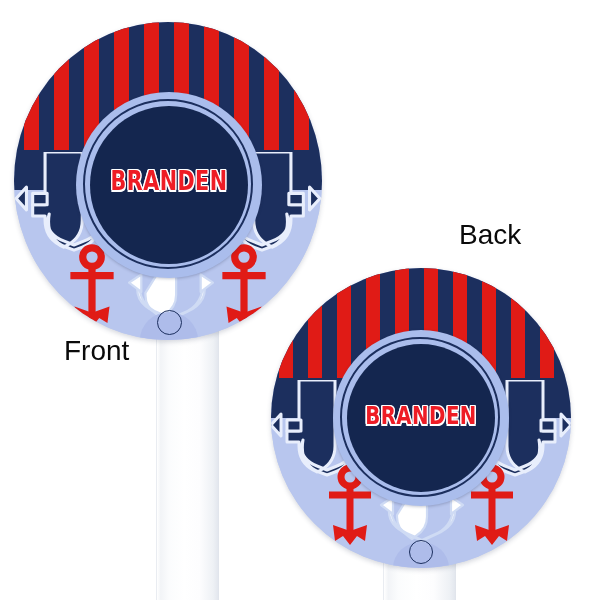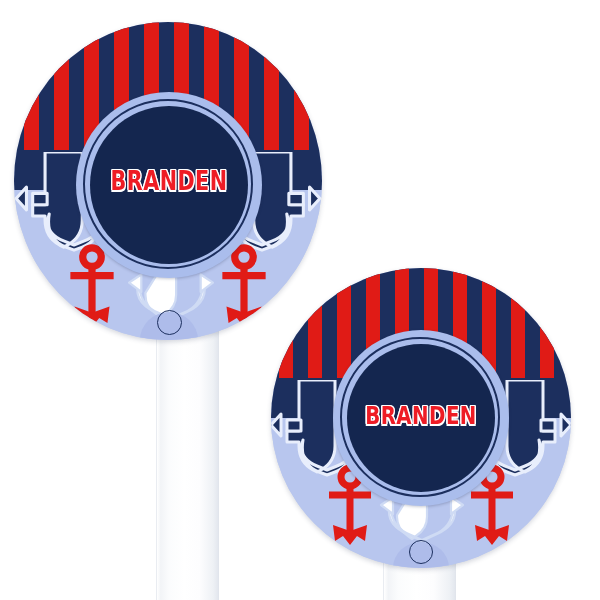--- a/index.html
+++ b/index.html
@@ -305,15 +305,17 @@
         <div class="medallion-core" style="left:14px; top:14px; width:158px; height:158px;">
           <div class="name-text" style="top:63px; font-size:22px;">BRANDEN</div>
         </div>
       </div>
 
       <div class="hole-pad" style="left:126px; bottom:0; width:58px; height:28px;"></div>
       <div class="hole" style="left:143px; bottom:5px; width:23px; height:23px;"></div>
     </div>
   </div>
 
-
+  <div class="caption" style="left:64px; top:335px; font-size:28px;">Front</div>
+
+  <div class="caption" style="left:459px; top:219px; font-size:28px;">Back</div>
 
 </div>
 
 </body></html>

